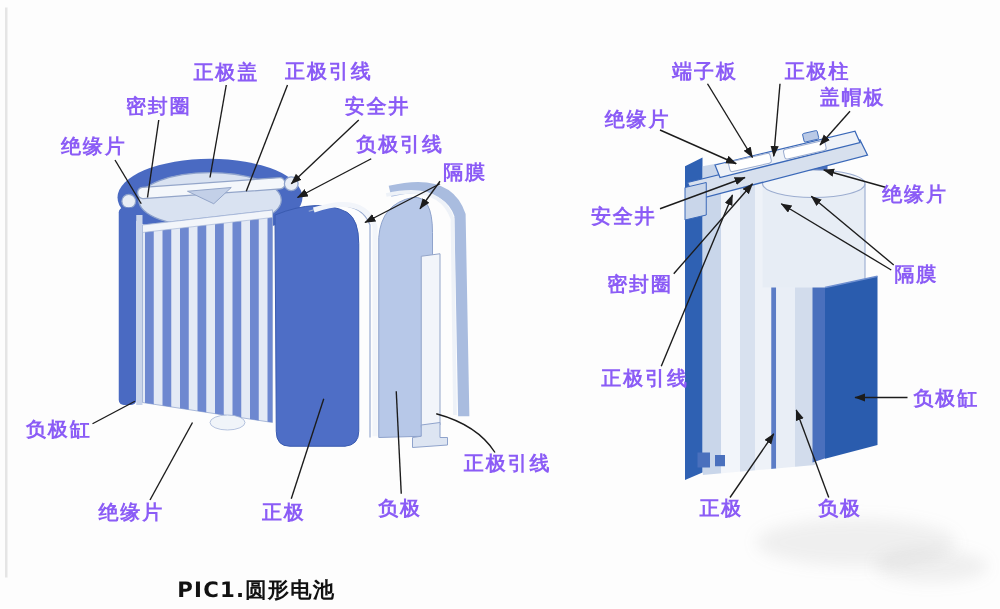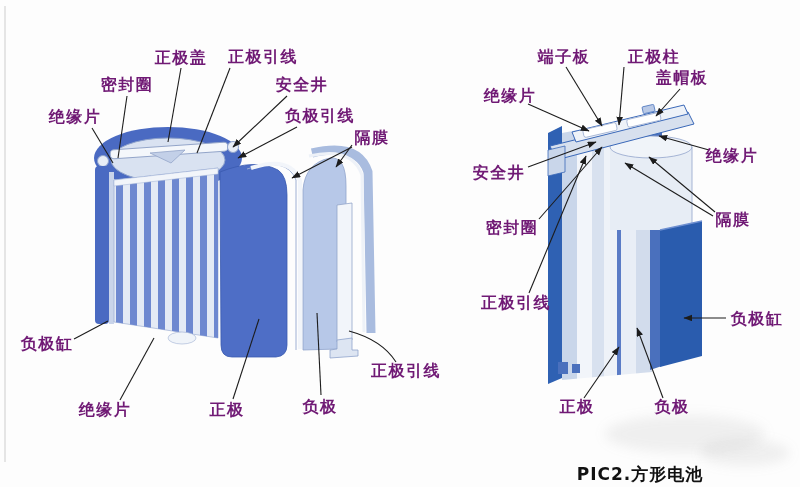--- a/index.html
+++ b/index.html
@@ -4,21 +4,21 @@
 <style>
   html,body{margin:0;padding:0;background:#ffffff;}
   #stage{
     position:relative;width:800px;height:487px;overflow:hidden;
     background:#fdfdfd;font-family:"DejaVu Sans",sans-serif;
   }
   .edge-line{position:absolute;left:4px;top:6px;width:2px;height:456px;background:#d9d9d9;opacity:.65;}
   .smudge{position:absolute;border-radius:50%;filter:blur(6px);background:rgba(120,120,120,.10);}
   .lbl{
     position:absolute;transform:translate(-50%,-50%);
-    font-size:16px;font-weight:600;letter-spacing:1.5px;color:#701a75;
+    font-size:16px;font-weight:600;letter-spacing:1.5px;color:#8b5cf6;
     white-space:nowrap;line-height:1;
   }
   .cap{
     position:absolute;transform:translate(-50%,-50%);
     font-size:17px;font-weight:700;letter-spacing:1px;color:#111;
     white-space:nowrap;line-height:1;
   }
   svg{position:absolute;left:0;top:0;}
   .leader{stroke:#1c1c1c;stroke-width:1.1;fill:none;}
 </style>
@@ -161,28 +161,28 @@
   <div class="lbl" style="left:181px;top:58px">正极盖</div>
   <div class="lbl" style="left:263px;top:57px">正极引线</div>
   <div class="lbl" style="left:302px;top:85px">安全井</div>
   <div class="lbl" style="left:320px;top:116px">负极引线</div>
   <div class="lbl" style="left:372px;top:138px">隔膜</div>
   <div class="lbl" style="left:47px;top:344px">负极缸</div>
   <div class="lbl" style="left:105px;top:410px">绝缘片</div>
   <div class="lbl" style="left:227px;top:410px">正极</div>
   <div class="lbl" style="left:320px;top:407px">负极</div>
   <div class="lbl" style="left:406px;top:371px">正极引线</div>
+  <div class="cap" style="left:205px;top:473px">PIC1.圆形电池</div>
 
   <div class="lbl" style="left:564px;top:57px">端子板</div>
   <div class="lbl" style="left:654px;top:57px">正极柱</div>
   <div class="lbl" style="left:682px;top:78px">盖帽板</div>
   <div class="lbl" style="left:510px;top:96px">绝缘片</div>
   <div class="lbl" style="left:732px;top:156px">绝缘片</div>
   <div class="lbl" style="left:499px;top:173px">安全井</div>
   <div class="lbl" style="left:733px;top:220px">隔膜</div>
   <div class="lbl" style="left:512px;top:228px">密封圈</div>
   <div class="lbl" style="left:516px;top:303px">正极引线</div>
   <div class="lbl" style="left:757px;top:319px">负极缸</div>
   <div class="lbl" style="left:577px;top:407px">正极</div>
   <div class="lbl" style="left:672px;top:407px">负极</div>
-  <div class="cap" style="left:640px;top:474px">PIC2.方形电池</div>
 
 </div>
 
 </body></html>

